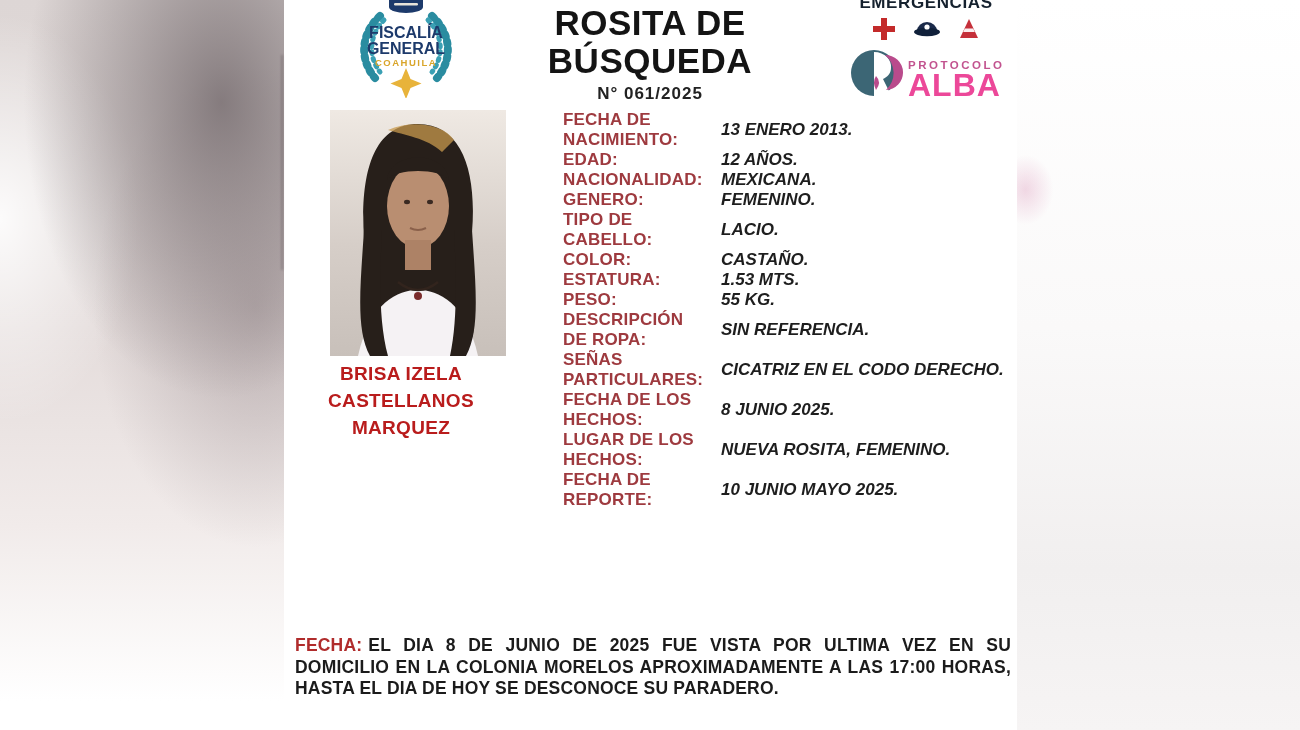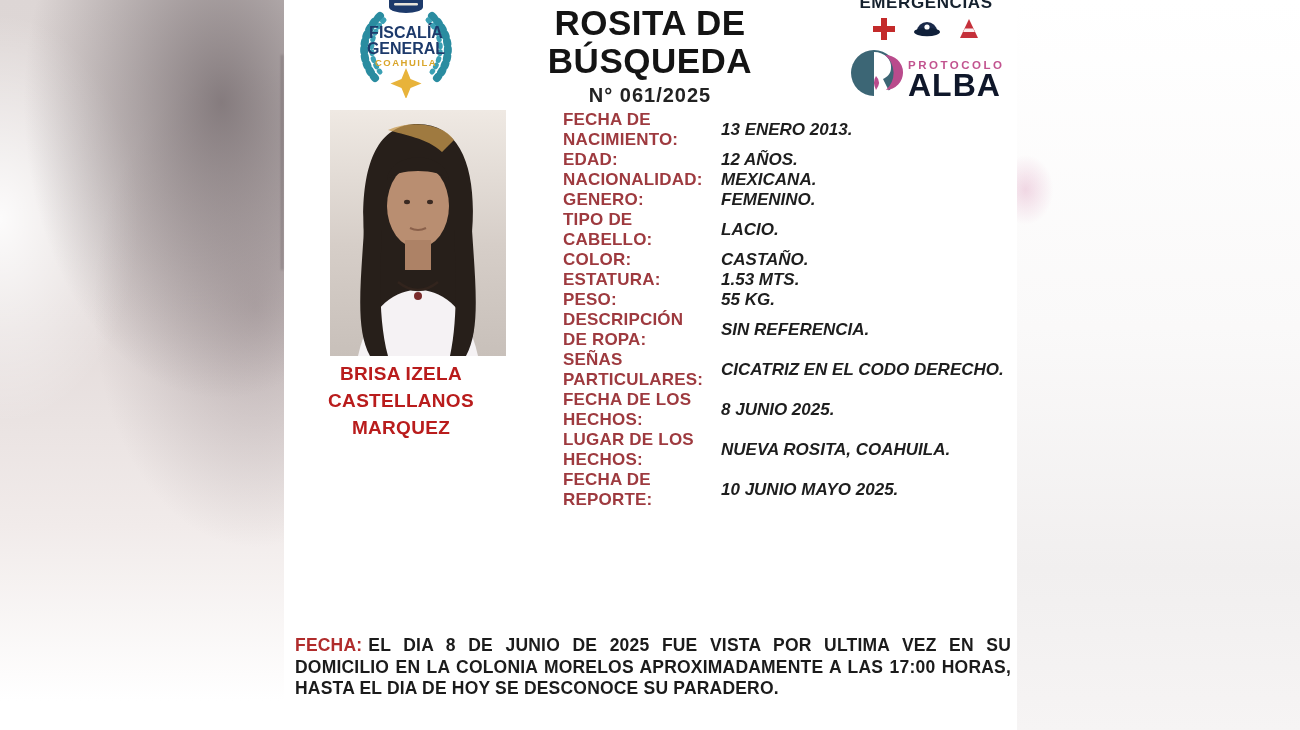--- a/index.html
+++ b/index.html
@@ -24,32 +24,32 @@
   }
   .doc-edge{position:absolute;left:281px;top:55px;width:2px;height:215px;background:rgba(70,58,62,.30);filter:blur(1px);}
 
   
   .agency{position:absolute;left:342px;top:0;width:128px;height:98px;}
   .agency svg{display:block;}
 
   
   .title-block{position:absolute;left:495px;top:4px;width:310px;text-align:center;color:#141414;}
   .title-line{font-size:35px;font-weight:800;letter-spacing:.5px;line-height:38px;}
-  .title-number{font-size:20px;font-weight:700;letter-spacing:1px;margin-top:4px;color:#222;}
+  .title-number{font-size:17px;font-weight:700;letter-spacing:1px;margin-top:4px;color:#222;}
 
   
   .emerg{position:absolute;left:846px;top:-7px;width:160px;text-align:center;}
   .emerg-label{font-size:17px;font-weight:800;letter-spacing:.6px;color:#15212e;}
   .emerg-icons{margin-top:3px;display:flex;justify-content:center;gap:16px;align-items:center;}
 
   
   .alba{position:absolute;left:849px;top:46px;display:flex;align-items:flex-end;gap:5px;}
   .alba-text{display:flex;flex-direction:column;align-items:flex-start;}
   .alba-top{font-size:11.5px;font-weight:700;letter-spacing:2.5px;color:#c2538f;}
-  .alba-bottom{font-size:32px;font-weight:800;letter-spacing:1px;color:#0f172a;line-height:.9;}
+  .alba-bottom{font-size:32px;font-weight:800;letter-spacing:1px;color:#ec4899;line-height:.9;}
 
   
   .photo{position:absolute;left:330px;top:110px;width:176px;height:246px;overflow:hidden;}
 
   
   .person-name{
     position:absolute;left:287px;top:360px;width:228px;text-align:center;
     color:#b91c1c;font-size:19px;font-weight:700;line-height:27px;letter-spacing:.3px;
   }
 
@@ -214,21 +214,21 @@
         <div class="field-value">CICATRIZ EN EL CODO DERECHO.</div>
       </div>
 
       <div class="field-row">
         <div class="field-label">FECHA DE LOS HECHOS:</div>
         <div class="field-value">8 JUNIO 2025.</div>
       </div>
 
       <div class="field-row">
         <div class="field-label">LUGAR DE LOS HECHOS:</div>
-        <div class="field-value">NUEVA ROSITA, COAHUILA.</div>
+        <div class="field-value">NUEVA ROSITA, FEMENINO.</div>
       </div>
 
       <div class="field-row">
         <div class="field-label">FECHA DE REPORTE:</div>
         <div class="field-value">10 JUNIO MAYO 2025.</div>
       </div>
     </div>
 
   <div class="hechos">
     <span class="hechos-label">FECHA:</span><span>EL DIA 8 DE JUNIO DE 2025 FUE VISTA POR ULTIMA VEZ EN SU DOMICILIO EN LA COLONIA MORELOS APROXIMADAMENTE A LAS 17:00 HORAS, HASTA EL DIA DE HOY SE DESCONOCE SU PARADERO.</span>

